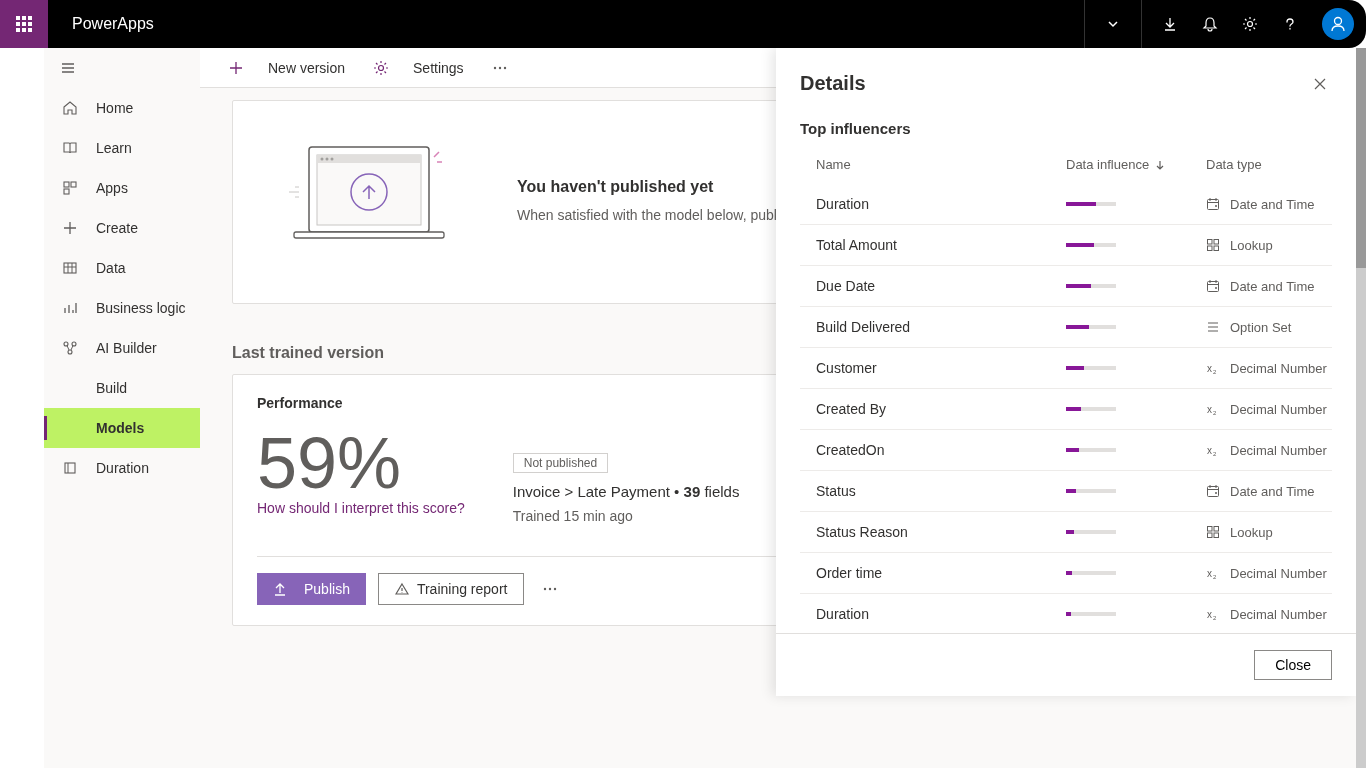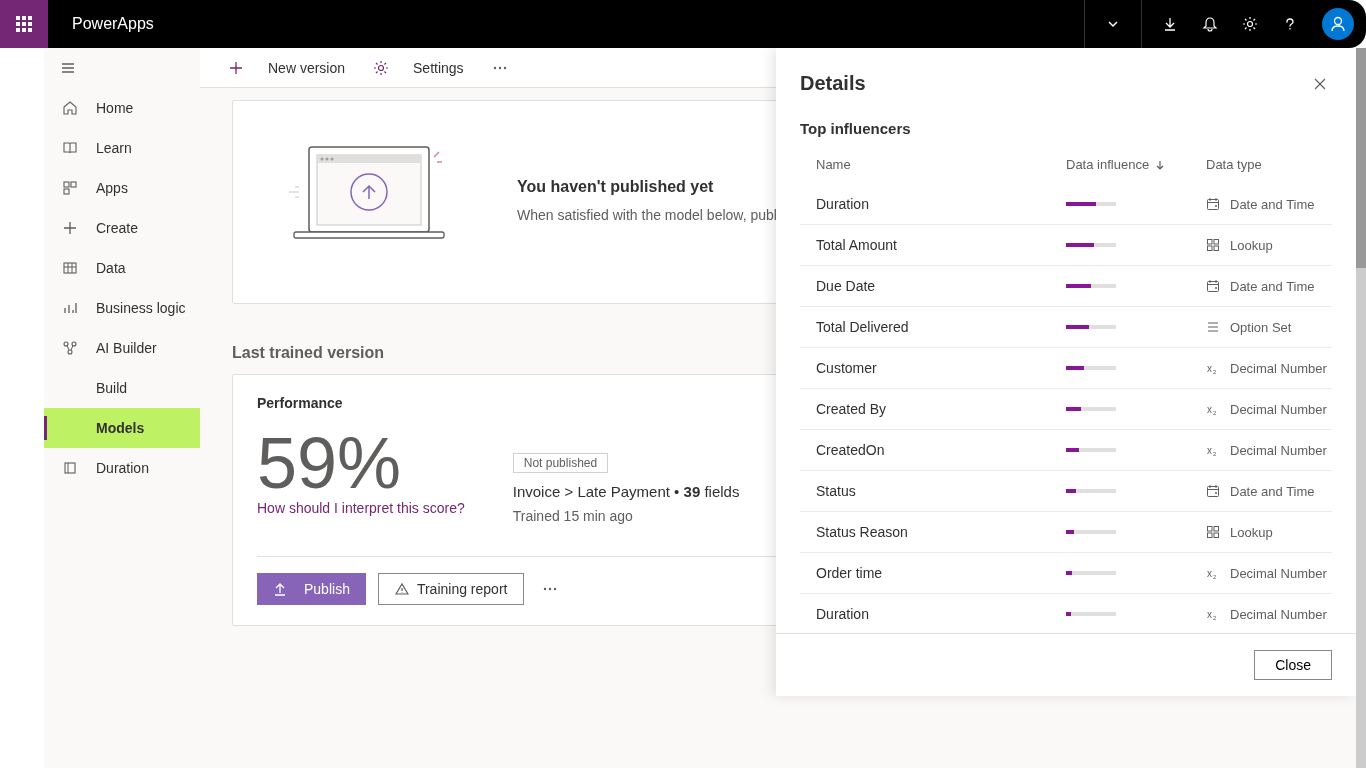--- a/index.html
+++ b/index.html
@@ -400,21 +400,21 @@
               <svg width="14" height="14" viewBox="0 0 14 14">
                 <rect x="1.5" y="2.5" width="11" height="10" rx="1" stroke="#605e5c" stroke-width="1" fill="none"></rect>
                 <path d="M1.5 5.5 L12.5 5.5 M4 1 L4 4 M10 1 L10 4" stroke="#605e5c" stroke-width="1"></path>
                 <circle cx="10" cy="9" r="1" fill="#605e5c"></circle>
               </svg>
             </span>
       <span>Date and Time</span>
     </div>
         </div>
         <div class="table-row">
-    <div class="col-name">Total Delivered</div>
+    <div class="col-name">Build Delivered</div>
     <div class="col-influence">
       <div class="influence-bar">
               <div class="influence-fill" style="width:45%"></div>
             </div>
     </div>
     <div class="col-type type-cell">
       <span class="type-icon">
               <svg width="14" height="14" viewBox="0 0 14 14">
                 <path d="M2 3 L12 3 M2 7 L12 7 M2 11 L12 11" stroke="#605e5c" stroke-width="1.2"></path>
               </svg>

